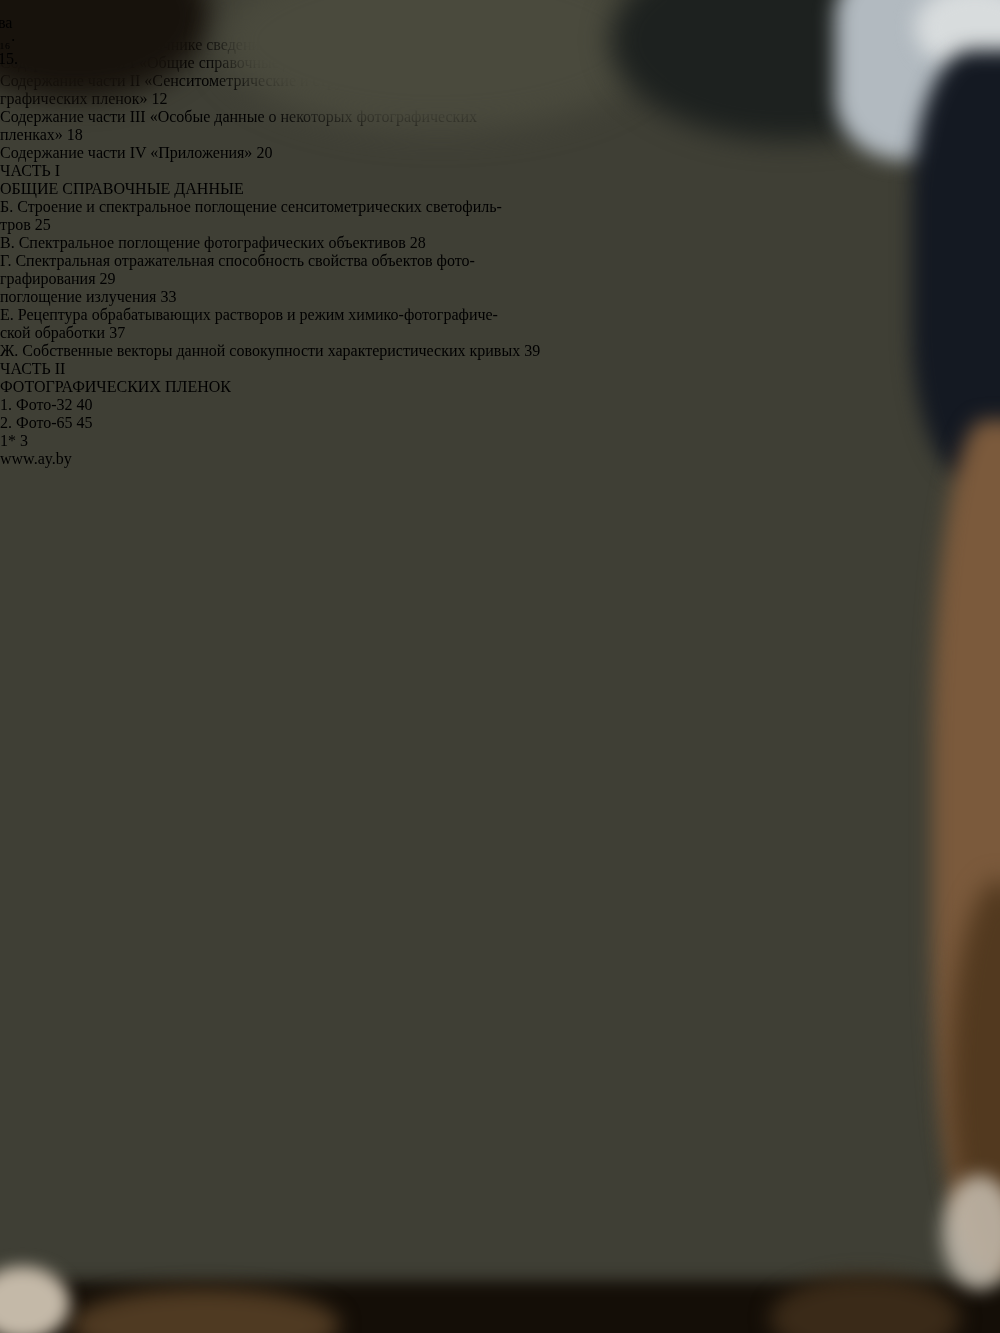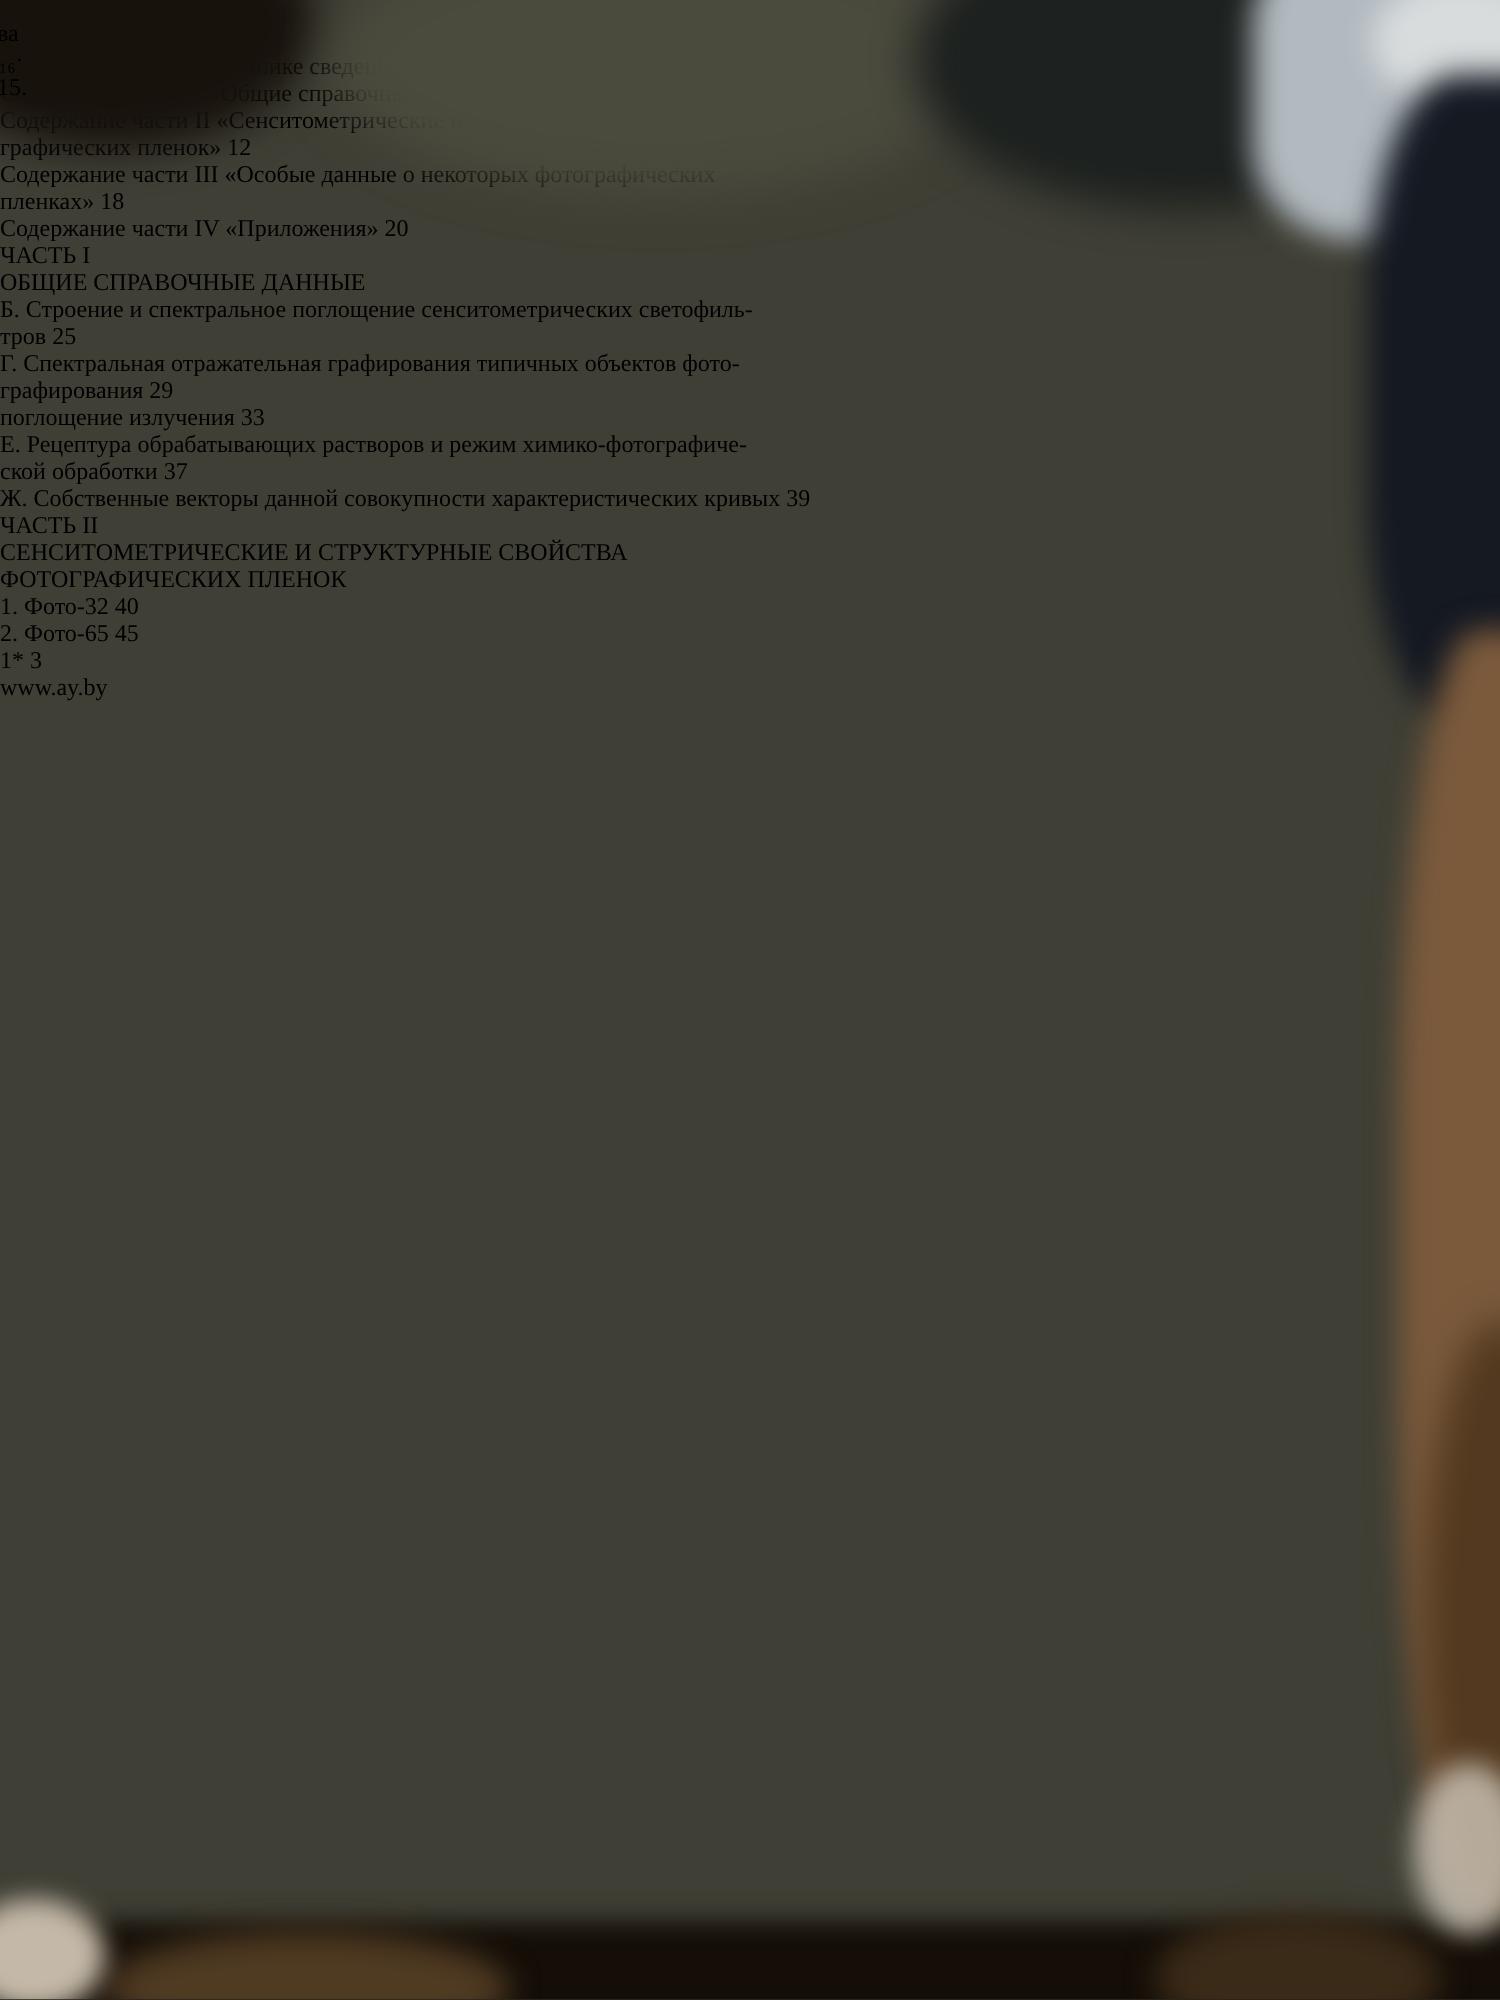--- a/index.html
+++ b/index.html
@@ -164,21 +164,26 @@
 
       <div class="kicker">ЧАСТЬ I</div>
       <div class="h1">ОБЩИЕ СПРАВОЧНЫЕ ДАННЫЕ</div>
 
       <div class="line">Б. Строение и спектральное поглощение сенситометрических светофиль-</div>
       <div class="row">
         <span class="t cont">тров</span>
         <span class="leader"></span>
         <span class="pg">25</span>
       </div>
-      <div class="line">Г. Спектральная отражательная графирования типичных объектов фото-</div>
+      <div class="row">
+        <span class="t">В. Спектральное поглощение фотографических объективов</span>
+        <span class="leader"></span>
+        <span class="pg">28</span>
+      </div>
+      <div class="line">Г. Спектральная отражательная способность свойства объектов фото-</div>
       <div class="row">
         <span class="t cont">графирования</span>
         <span class="leader"></span>
         <span class="pg">29</span>
       </div>
       <div class="row">
         <span class="t cont">поглощение излучения</span>
         <span class="leader"></span>
         <span class="pg">33</span>
       </div>
@@ -188,21 +193,20 @@
         <span class="leader"></span>
         <span class="pg">37</span>
       </div>
       <div class="row">
         <span class="t">Ж. Собственные векторы данной совокупности характеристических кривых</span>
         <span class="leader nodots"></span>
         <span class="pg">39</span>
       </div>
 
       <div class="kicker kicker2">ЧАСТЬ II</div>
-      <div class="h2a">СЕНСИТОМЕТРИЧЕСКИЕ И СТРУКТУРНЫЕ СВОЙСТВА</div>
       <div class="h2b">ФОТОГРАФИЧЕСКИХ ПЛЕНОК</div>
 
       <div class="gap8"></div>
       <div class="row">
         <span class="t sub">1. Фото-32</span>
         <span class="leader"></span>
         <span class="pg">40</span>
       </div>
       <div class="row">
         <span class="t sub">2. Фото-65</span>

